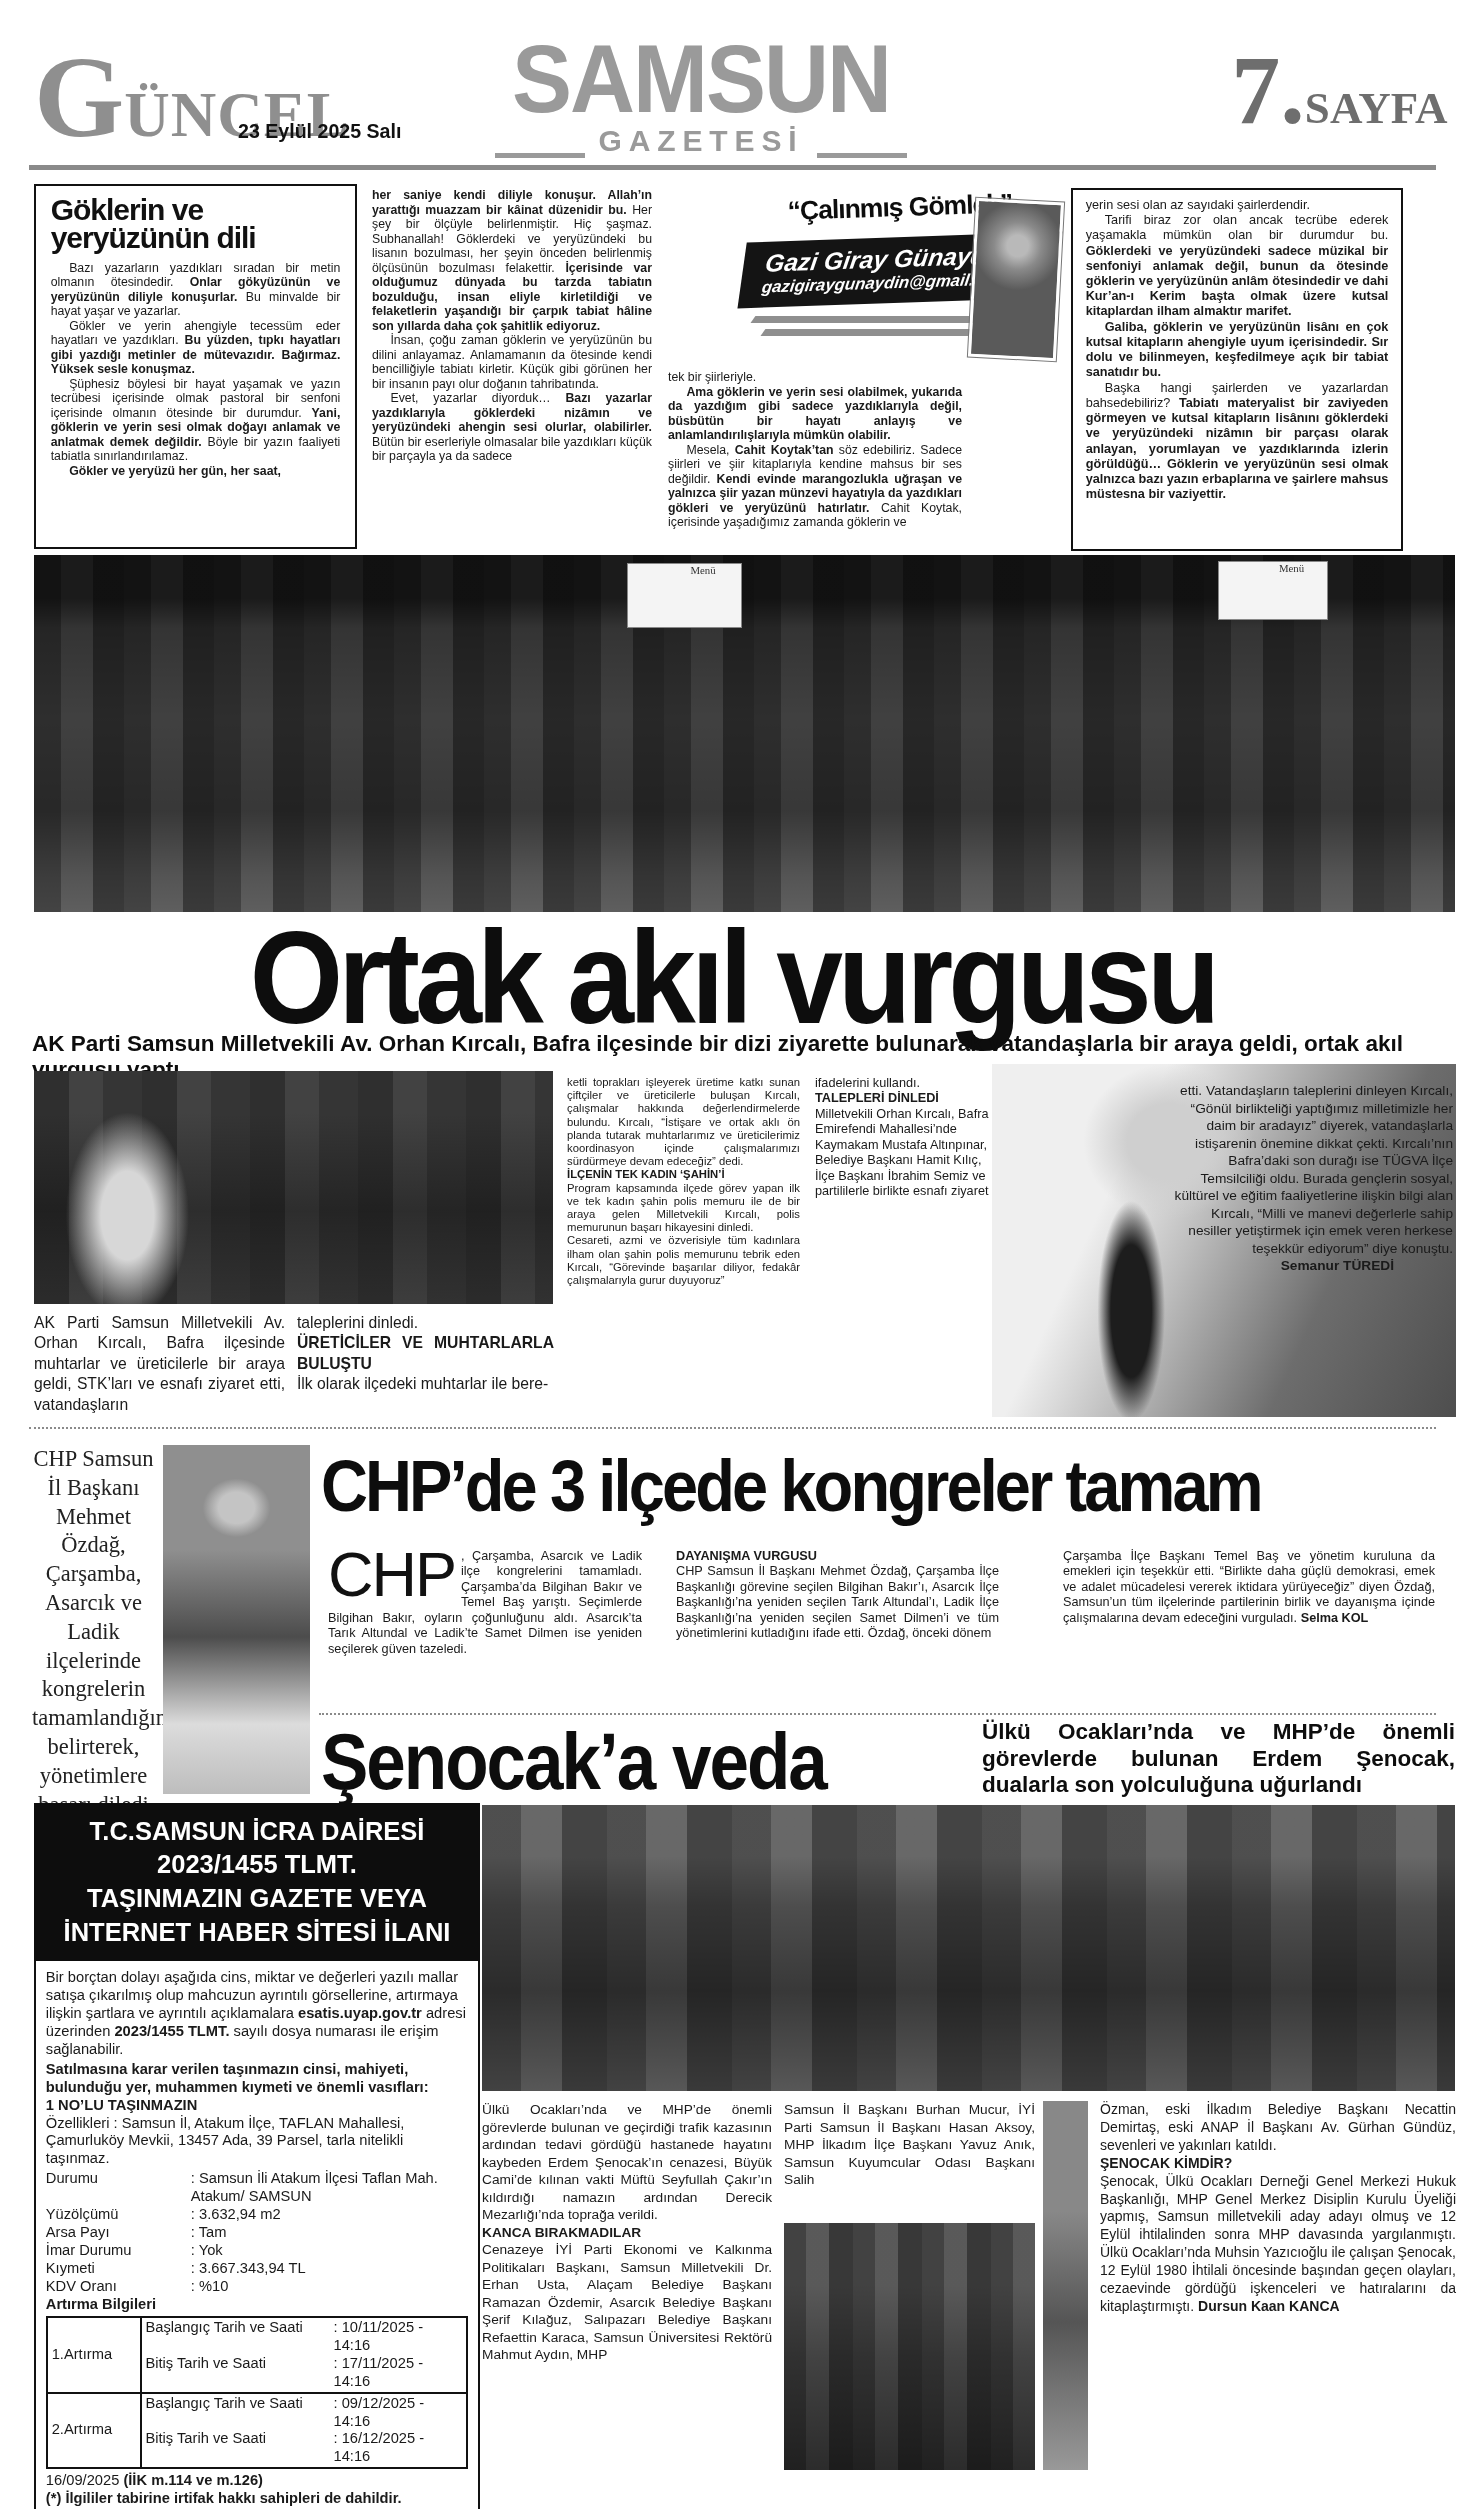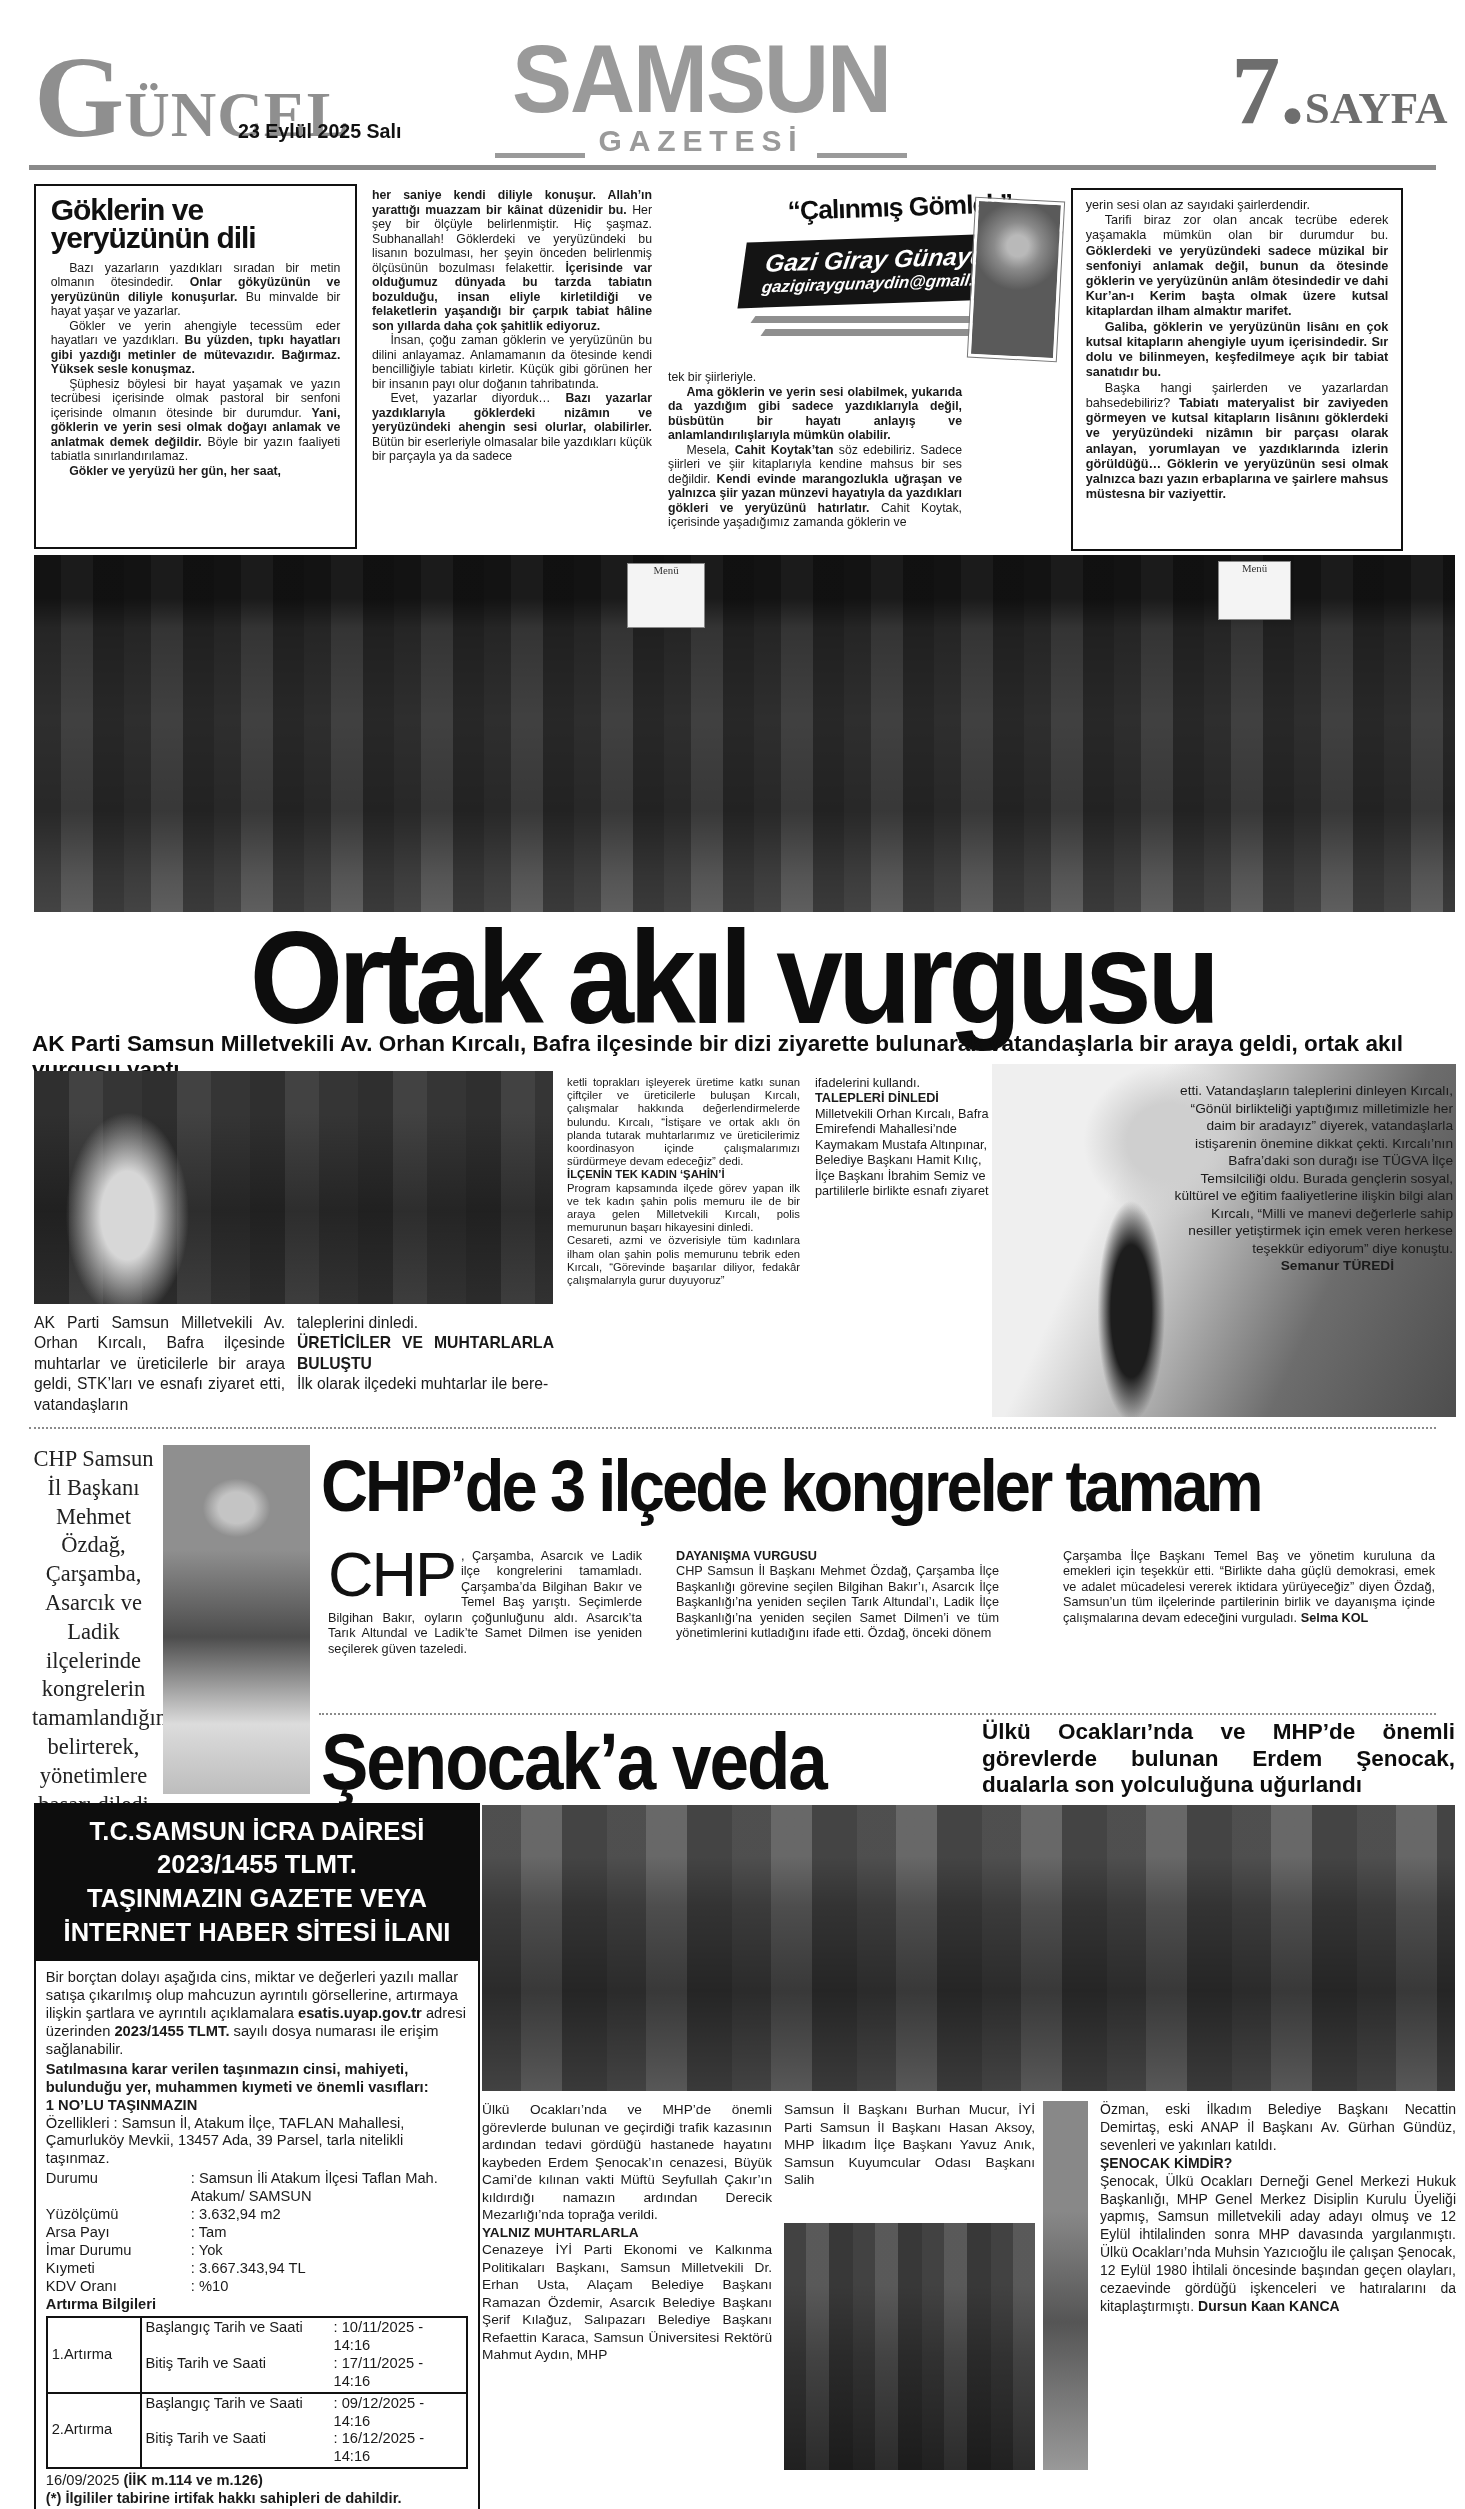--- a/index.html
+++ b/index.html
@@ -38,21 +38,21 @@
      radial-gradient(59px 59px at 50% 28%, #b9b9b9 0 18%, #8a8a8a 40%, #5a5a5a 75%),
      linear-gradient(180deg,#d8d8d8 0 30%,#7c7c7c 60%,#2e2e2e 100%);
      border:3.9px solid #fff;outline:1px solid #777;transform:rotate(3deg);}
   
   .photo{background:#9a9a9a;}
   .photo-group{background:
      linear-gradient(180deg,#3a3a3a 0 12%,#6f6f6f 20%,#8a8a8a 45%,#777 70%,#b5b5b5 88%,#cfcfcf 100%),
      repeating-linear-gradient(90deg,#555 0 27.4px,#777 27.4px 59px,#494949 59px 90px);
      background-blend-mode:multiply;}
   .menu-card{background:#f4f4f4;border:1px solid #888;color:#333;font-size:10.8px;text-align:center;
-             font-family:"Liberation Serif",serif;}
+             font-family:"Liberation Serif",serif;padding-left:37px;}
   .photo-visit{background:
      radial-gradient(88px 147px at 18% 62%, #d7d7d7 0 30%, transparent 70%),
      repeating-linear-gradient(90deg,#4e4e4e 0 35px,#6d6d6d 35px 69px,#585858 69px 108px),
      linear-gradient(180deg,#9a9a9a 0 18%,#6a6a6a 60%,#8f8f8f 100%);
      background-blend-mode:normal,multiply,normal;}
   .photo-speaker{background:
      radial-gradient(118px 108px at 38% 22%, #cfcfcf 0 35%, transparent 72%),
      radial-gradient(45px 147px at 30% 70%, #1d1d1d 0 45%, transparent 75%),
      linear-gradient(115deg,#efefef 0 28%,#bdbdbd 45%,#6d6d6d 70%,#4e4e4e 100%);}
   .photo-desk{background:
@@ -230,21 +230,21 @@
 
   <div class="abs dotted-rule" style="left:319px;top:1713px;width:1117px;"></div>
 
   <div class="abs sec-headline" style="left:321px;top:1725px;font-size:71px;letter-spacing:-2px;">Şenocak’a veda</div>
   <div class="abs senocak-intro" style="left:982px;top:1719px;width:473px;">Ülkü Ocakları’nda ve MHP’de önemli görevlerde bulunan Erdem Şenocak, dualarla son yolculuğuna uğurlandı</div>
 
   <div class="abs photo photo-funeral" style="left:482px;top:1805px;width:973px;height:286px;"></div>
 
   <div class="abs col" style="left:482px;top:2101px;width:290px;font-size:13.7px;line-height:1.28;">
     <p class="para noindent">Ülkü Ocakları’nda ve MHP’de önemli görevlerde bulunan ve geçirdiği trafik kazasının ardından tedavi gördüğü hastanede hayatını kaybeden Erdem Şenocak’ın cenazesi, Büyük Cami’de kılınan vakti Müftü Seyfullah Çakır’ın kıldırdığı namazın ardından Derecik Mezarlığı’nda toprağa verildi.</p>
-    <p class="para noindent mini-head">YALNIZ MUHTARLARLA</p>
+    <p class="para noindent mini-head">KANCA BIRAKMADILAR</p>
     <p class="para noindent">Cenazeye İYİ Parti Ekonomi ve Kalkınma Politikaları Başkanı, Samsun Milletvekili Dr. Erhan Usta, Alaçam Belediye Başkanı Ramazan Özdemir, Asarcık Belediye Başkanı Şerif Kılağuz, Salıpazarı Belediye Başkanı Refaettin Karaca, Samsun Üniversitesi Rektörü Mahmut Aydın, MHP</p>
   </div>
 
   <div class="abs col" style="left:784px;top:2101px;width:251px;font-size:13.7px;line-height:1.28;">
     <p class="para noindent">Samsun İl Başkanı Burhan Mucur, İYİ Parti Samsun İl Başkanı Hasan Aksoy, MHP İlkadım İlçe Başkanı Yavuz Anık, Samsun Kuyumcular Odası Başkanı Salih</p>
   </div>
   <div class="abs photo photo-crowd-sm" style="left:784px;top:2223px;width:251px;height:247px;"></div>
   <div class="abs photo photo-strip" style="left:1043px;top:2101px;width:45px;height:369px;"></div>
 
   <div class="abs col" style="left:1100px;top:2101px;width:356px;font-size:14px;line-height:1.28;">

